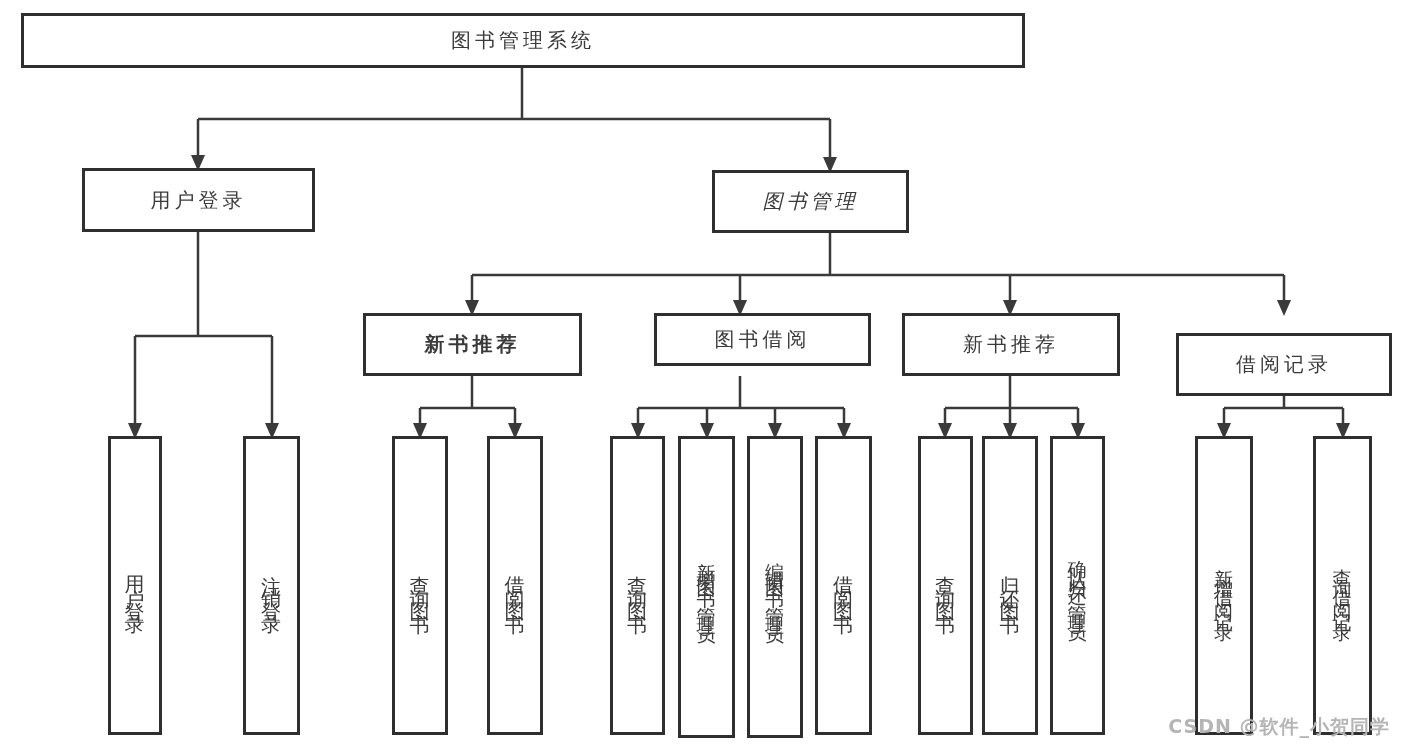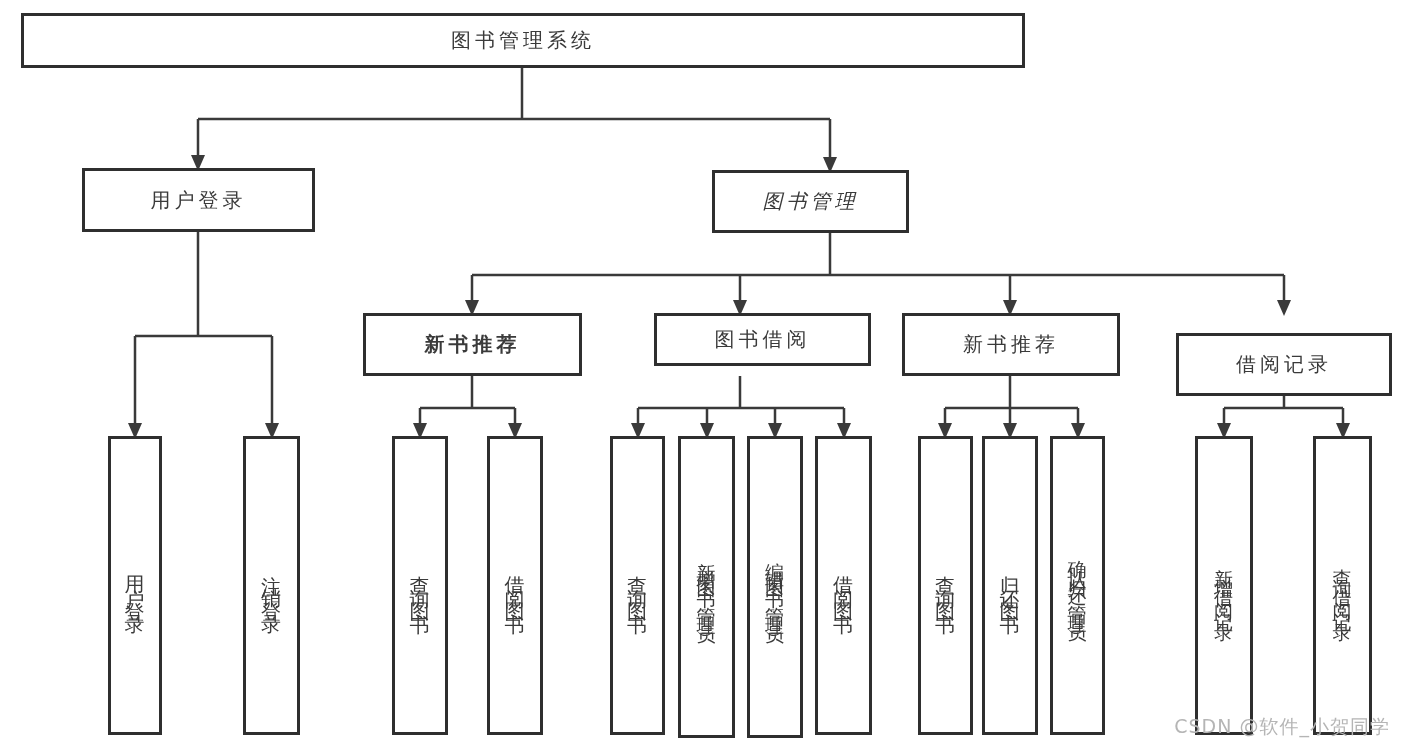--- a/index.html
+++ b/index.html
@@ -48,20 +48,21 @@
     letter-spacing: 9px;
   }
   #watermark {
     position: absolute;
     right: 15px;
     bottom: 7px;
     font-size: 19px;
     letter-spacing: 1px;
     color: #b5b5b5;
     white-space: nowrap;
+    font-weight: bold;
   }
 </style>
 </head>
 <body>
 
 <div id="canvas">
 
   <svg id="connectors" width="1405" height="747" viewBox="0 0 1405 747">
     <g stroke="#3a3a3a" stroke-width="2.5" fill="none">
 

